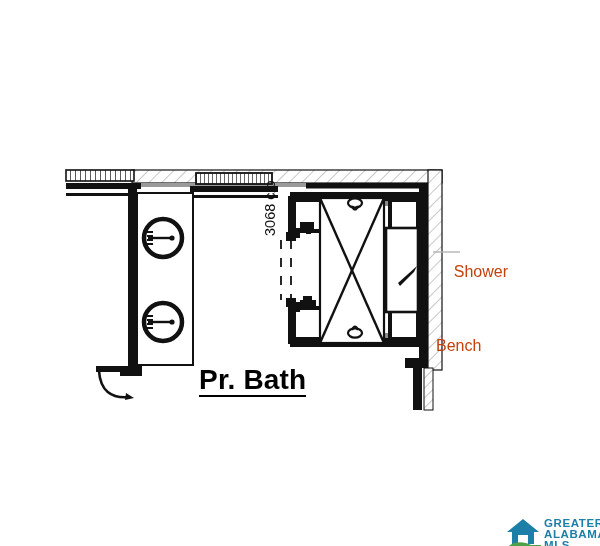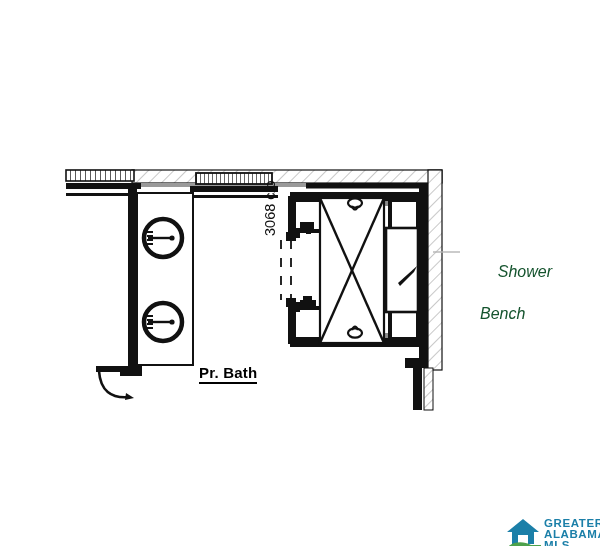--- a/index.html
+++ b/index.html
@@ -28,47 +28,46 @@
     display: block;
   }
   .lbl {
     position: absolute;
     color: #111111;
     white-space: pre;
   }
   #room-label {
     left: 199px;
     top: 365px;
-    font-size: 15px;
+    font-size: 28px;
     font-weight: bold;
     letter-spacing: 0.2px;
     color: #000000;
     border-bottom: 2.5px solid #000000;
     padding-bottom: 1px;
     line-height: 1.05;
   }
   #dim-label {
     left: 262px;
     top: 236px;
     font-size: 14.5px;
     font-weight: normal;
     color: #111111;
     transform: rotate(-90deg);
     transform-origin: left top;
     letter-spacing: 0px;
   }
   #callout-label {
-    left: 480px;
+    left: 436px;
     top: 240px;
     font-size: 16px;
     line-height: 21px;
-    color: #14532d;
-    font-style: italic;
-  }
-  #callout-label .l2 { display: block; }
+    color: #c2410c;
+  }
+  #callout-label .l2 { display: block; margin-top: 32px; }
 
   
   #mls-logo {
     position: absolute;
     left: 505px;
     top: 515px;
     width: 92px;
     height: 40px;
   }
   #mls-logo .mark {

